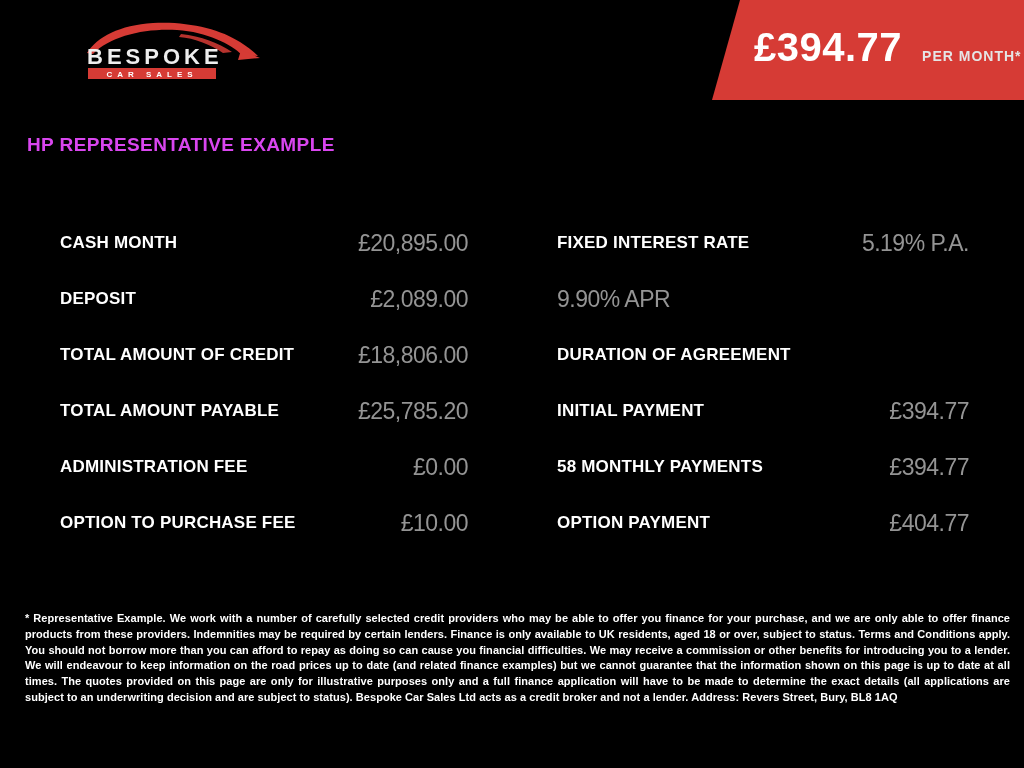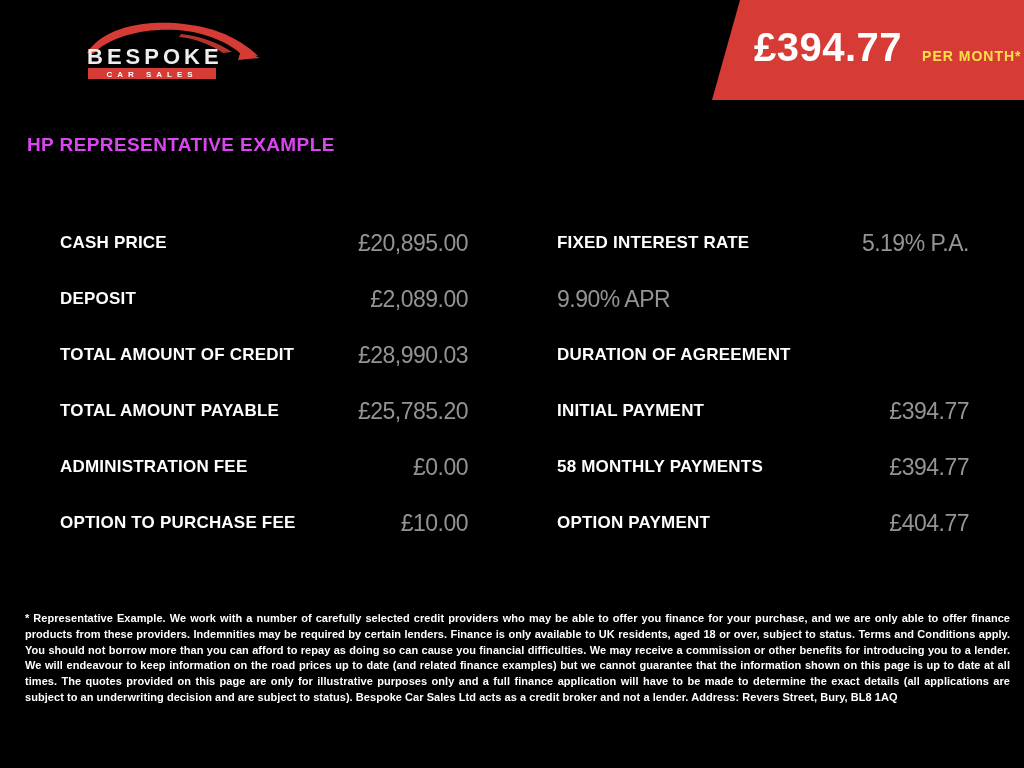--- a/index.html
+++ b/index.html
@@ -36,21 +36,21 @@
     padding: 27px 0 0 42px;
   }
   .banner .price {
     color: #ffffff;
     font-size: 40px;
     font-weight: 700;
     line-height: 1;
     letter-spacing: 0.5px;
   }
   .banner .period {
-    color: #fde047;
+    color: #e5e5e5;
     font-size: 14px;
     font-weight: 700;
     letter-spacing: 1px;
     margin-left: 20px;
     line-height: 1;
   }
 
   
   .heading {
     position: absolute;
@@ -127,30 +127,30 @@
 
 <div class="banner">
   <span class="price">£394.77</span>
   <span class="period">PER MONTH*</span>
 </div>
 
 <div class="heading">HP REPRESENTATIVE EXAMPLE</div>
 
 <div class="col left">
   <div class="frow">
-    <span class="flabel">CASH PRICE</span>
+    <span class="flabel">CASH MONTH</span>
     <span class="fvalue">£20,895.00</span>
   </div>
   <div class="frow">
     <span class="flabel">DEPOSIT</span>
     <span class="fvalue">£2,089.00</span>
   </div>
   <div class="frow">
     <span class="flabel">TOTAL AMOUNT OF CREDIT</span>
-    <span class="fvalue">£28,990.03</span>
+    <span class="fvalue">£18,806.00</span>
   </div>
   <div class="frow">
     <span class="flabel">TOTAL AMOUNT PAYABLE</span>
     <span class="fvalue">£25,785.20</span>
   </div>
   <div class="frow">
     <span class="flabel">ADMINISTRATION FEE</span>
     <span class="fvalue">£0.00</span>
   </div>
   <div class="frow">

